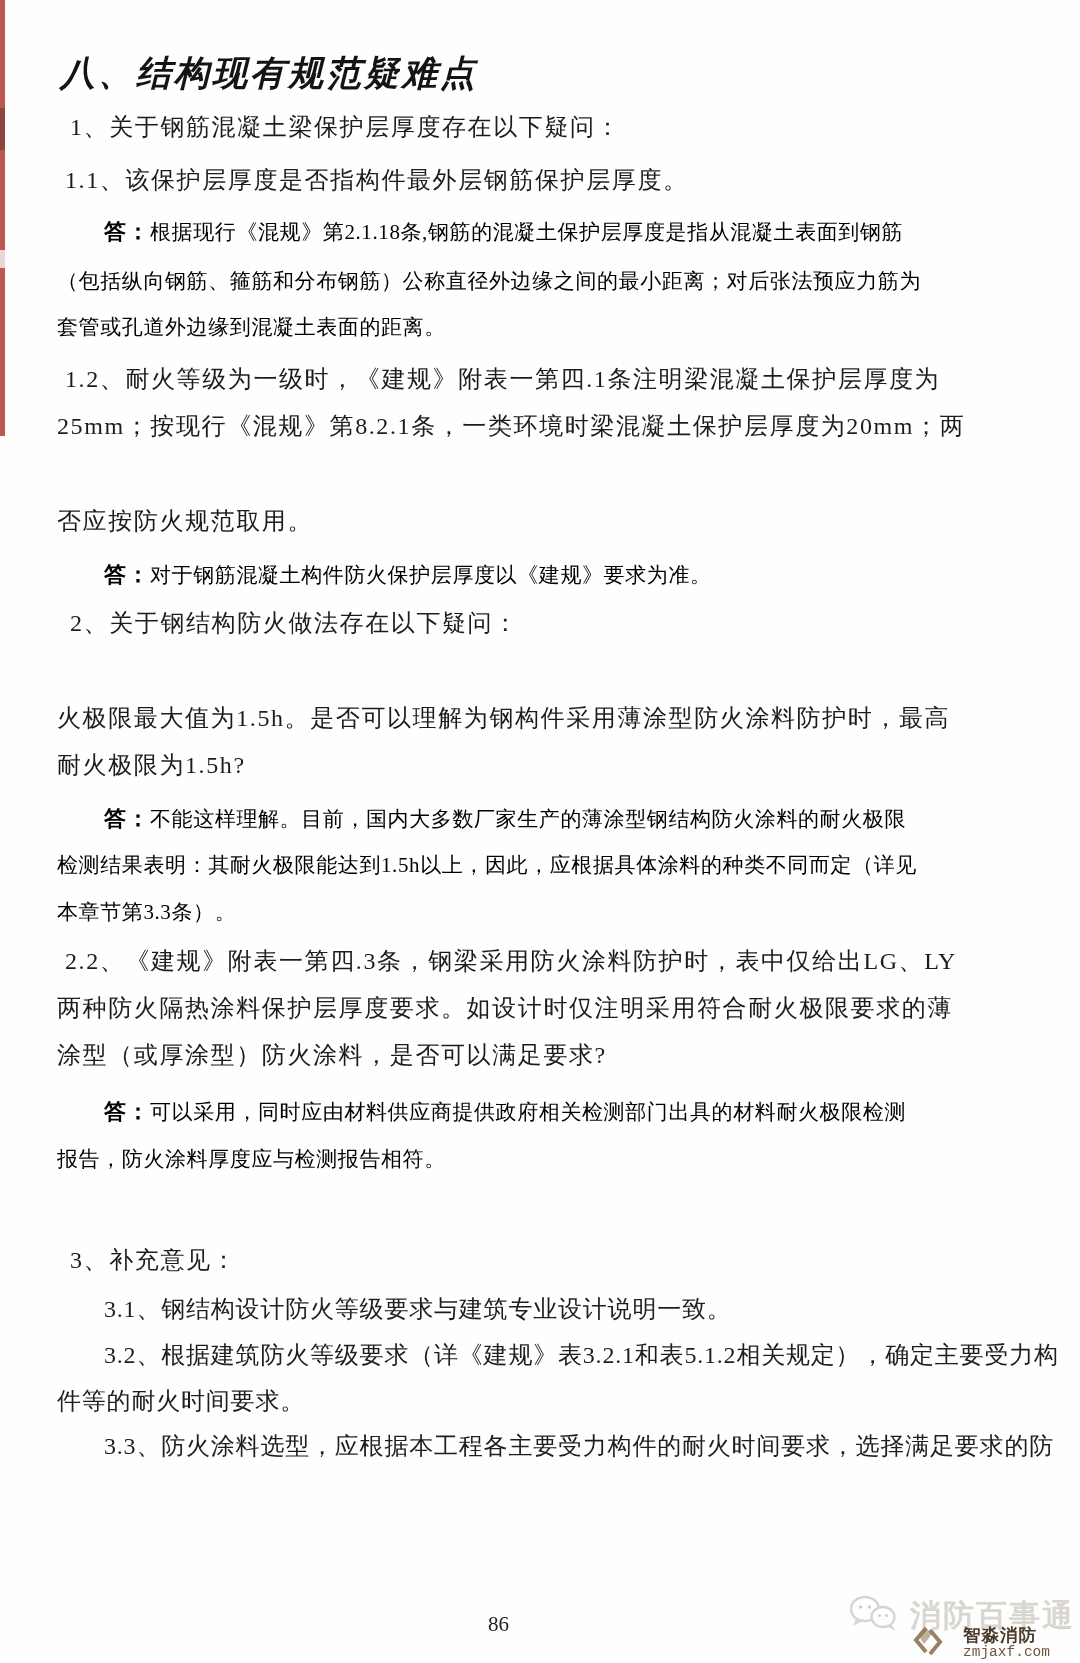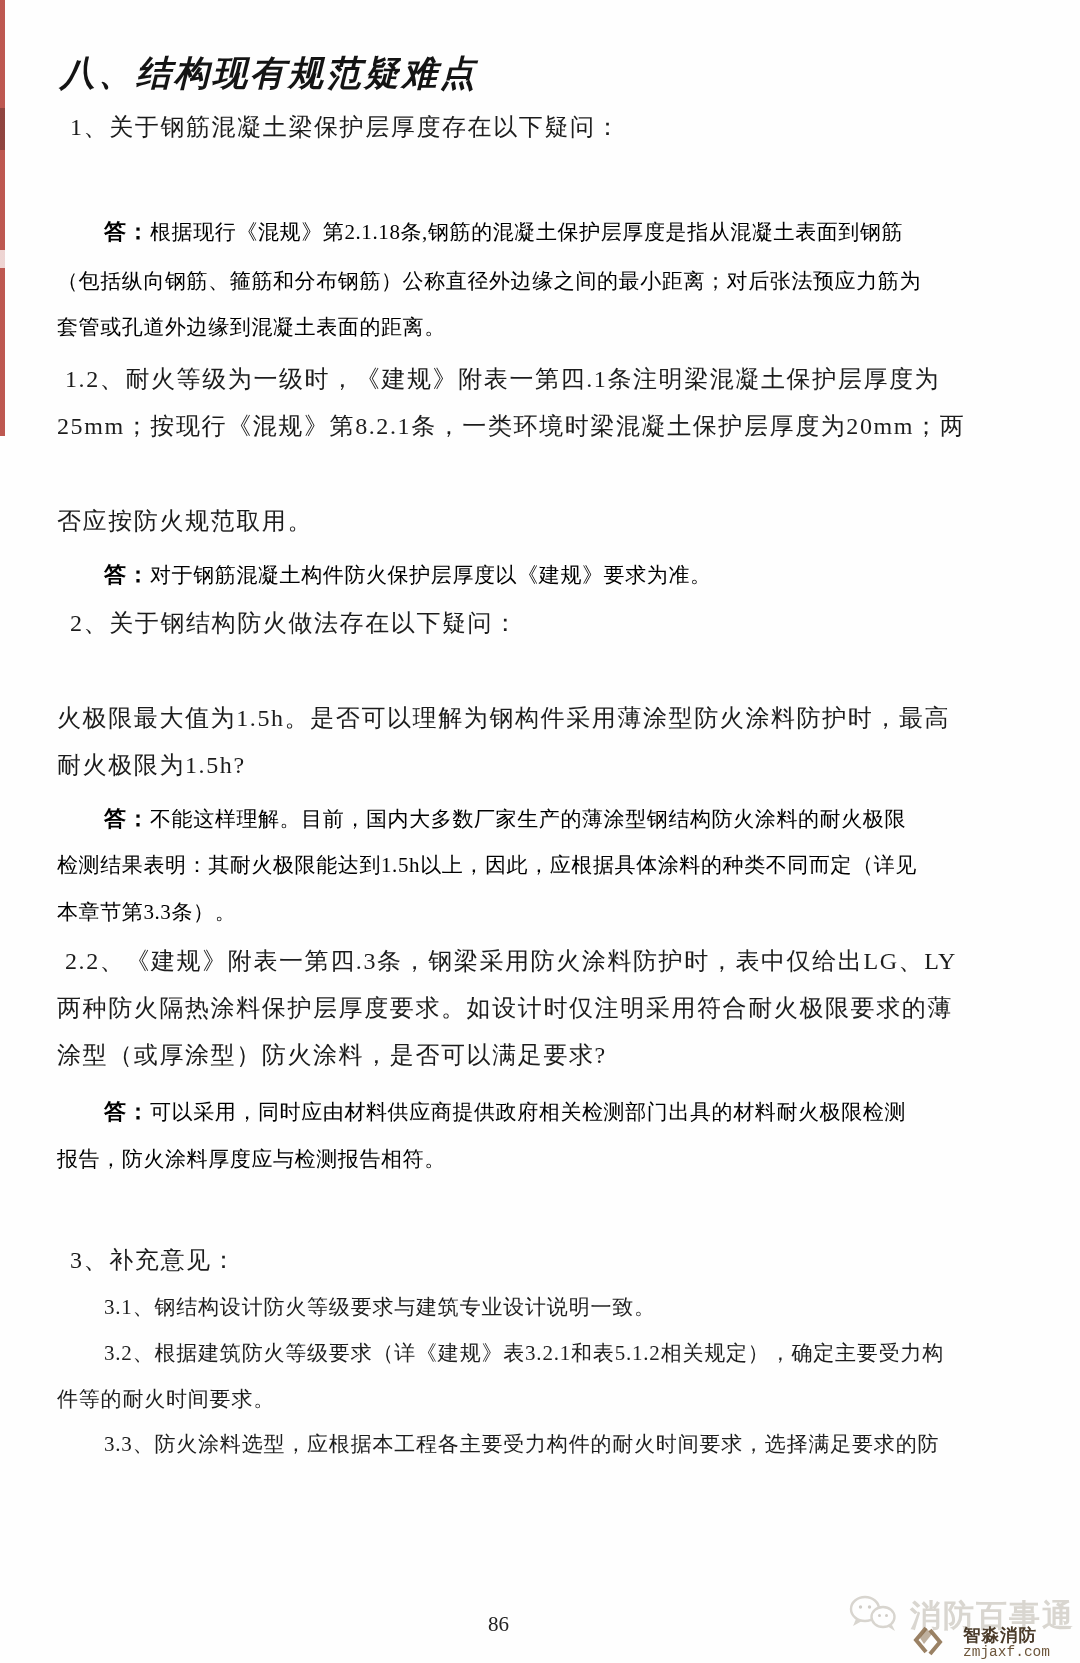--- a/index.html
+++ b/index.html
@@ -25,21 +25,21 @@
   .title{
     position:absolute;left:60px;top:50px;margin:0;
     font-family:"Liberation Sans","DejaVu Sans",sans-serif;
     font-weight:bold;font-size:35px;letter-spacing:3px;color:#141414;
     white-space:nowrap;
     font-style:italic;
   }
   .line{position:absolute;white-space:nowrap;}
   .q{font-size:24px;letter-spacing:1.6px;line-height:1;color:#1c1c1c;}
   .a{font-size:21px;letter-spacing:0.6px;line-height:1;color:#000000;}
-  .s{font-size:21px;letter-spacing:0.8px;line-height:1;color:#1e1e1e;}
+  .s{font-size:24px;letter-spacing:0.8px;line-height:1;color:#1e1e1e;}
   .ans-prefix{font-weight:bold;font-size:22px;letter-spacing:1px;}
   .page-number{
     position:absolute;left:488px;top:1612px;width:60px;text-align:left;
     font-size:21px;color:#222;font-family:"Liberation Serif","DejaVu Serif",serif;
   }
   .wm-brand{
     position:absolute;left:848px;top:1592px;height:48px;
     display:flex;align-items:center;gap:10px;
     color:#d7d4ce;
   }
@@ -65,20 +65,21 @@
 </head>
 <body>
 
 <div class="page">
 
   <div class="scan-edge"></div>
 
   <h1 class="title">八、结构现有规范疑难点</h1>
 
   <div class="line q" style="top:115px;left:70px">1、关于钢筋混凝土梁保护层厚度存在以下疑问：</div>
+  <div class="line q" style="top:168px;left:65px">1.1、该保护层厚度是否指构件最外层钢筋保护层厚度。</div>
 
   <div class="line a" style="top:221px;left:104px"><span class="ans-prefix">答：</span><span>根据现行《混规》第2.1.18条,钢筋的混凝土保护层厚度是指从混凝土表面到钢筋</span></div>
   <div class="line a" style="top:317px;left:57px">套管或孔道外边缘到混凝土表面的距离。</div>
   <div class="line a" style="top:271px;left:57px">（包括纵向钢筋、箍筋和分布钢筋）公称直径外边缘之间的最小距离；对后张法预应力筋为</div>
 
   <div class="line q" style="top:367px;left:65px">1.2、耐火等级为一级时，《建规》附表一第四.1条注明梁混凝土保护层厚度为</div>
   <div class="line q" style="top:414px;left:57px">25mm；按现行《混规》第8.2.1条，一类环境时梁混凝土保护层厚度为20mm；两</div>
   <div class="line q" style="top:509px;left:57px">否应按防火规范取用。</div>
 
   <div class="line a" style="top:564px;left:104px"><span class="ans-prefix">答：</span><span>对于钢筋混凝土构件防火保护层厚度以《建规》要求为准。</span></div>

